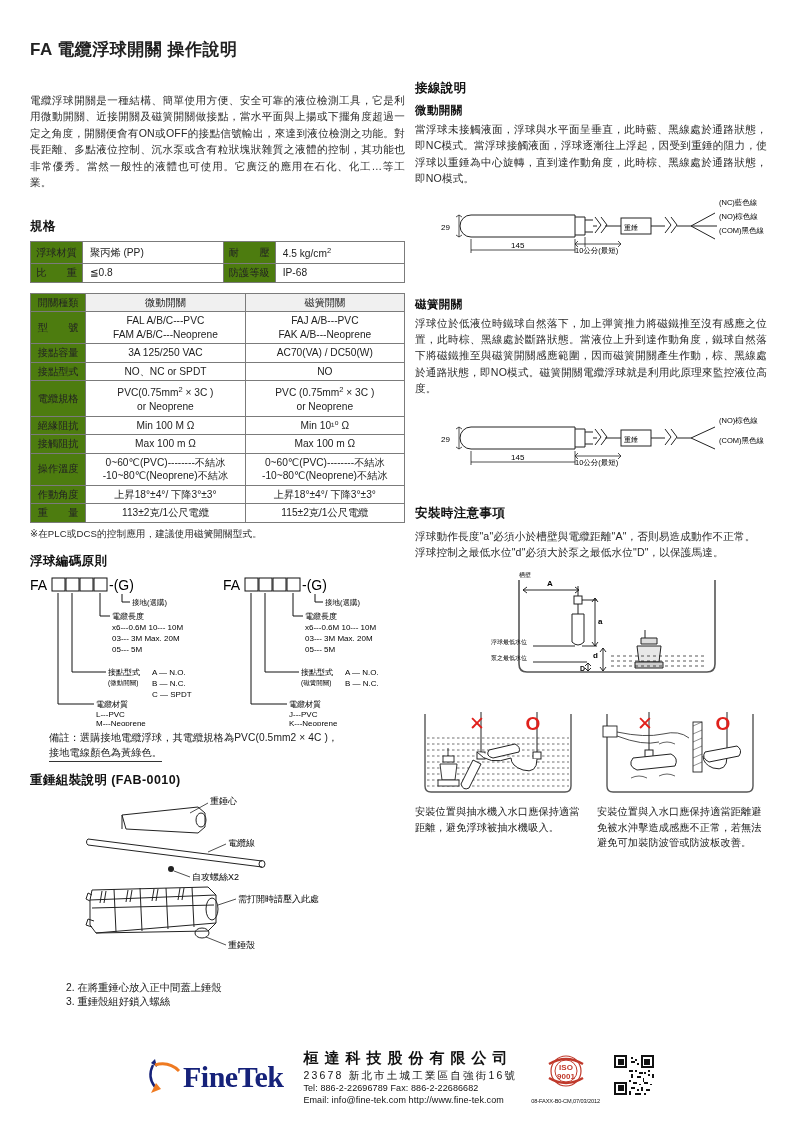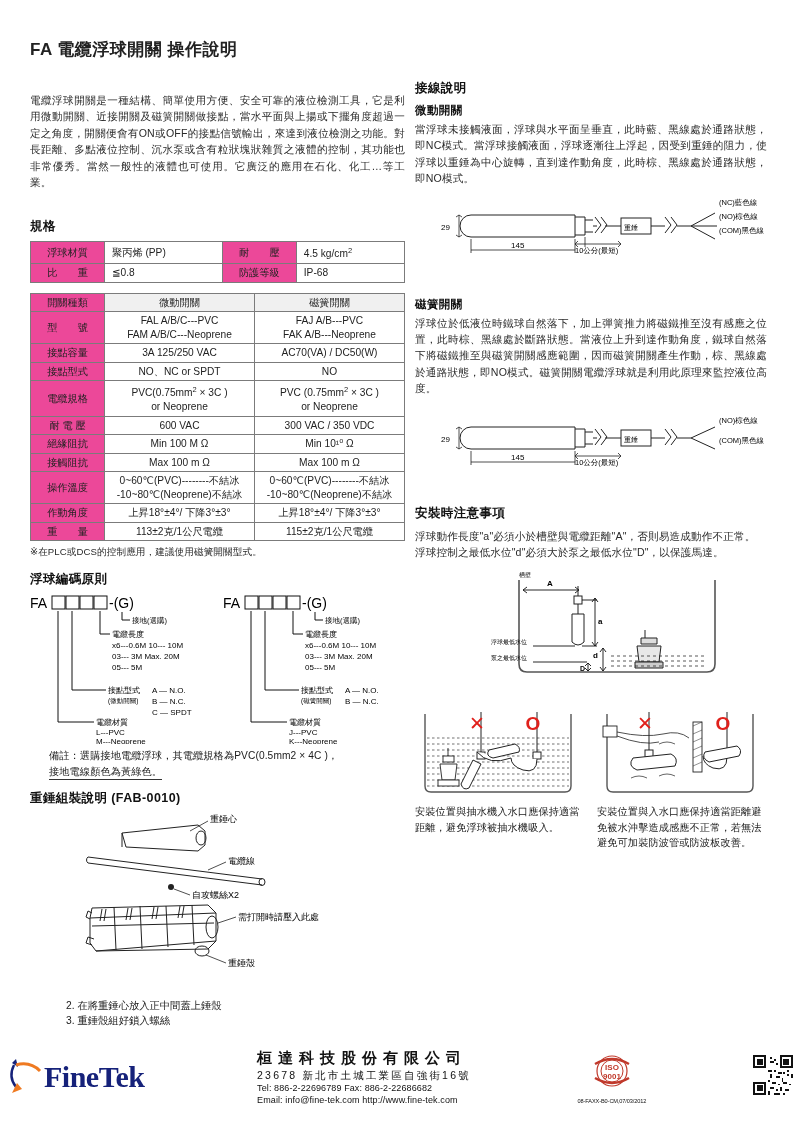--- a/index.html
+++ b/index.html
@@ -41,22 +41,22 @@
   
   table.spec {
     border-collapse: collapse; width: 100%;
     font-size: 10.2px; color:#222;
   }
   table.spec td, table.spec th {
     border: 1px solid #7b7b7b; padding: 2px 5px; vertical-align: middle;
     line-height:13.5px;
   }
   table.spec .lbl {
-    background:#ec4899; text-align:center; white-space:nowrap; font-weight:400;
-    width:74px;
+    background:#4d7c0f; text-align:center; white-space:nowrap; font-weight:400;
+    width:52px;
   }
   table.spec .val { text-align:left; padding-left:7px; }
   table.spec .ctr { text-align:center; }
   table.spec thead td { background:#f0f0f0; text-align:center; font-weight:400; }
   .tbl-a { margin-top: 4px; }
   .tbl-b { margin-top: 10px; }
   .tbl-b .lbl { width: 72px; }
   .tbl-b td.ctr { width: 150px; }
   .note-star { font-size: 9.6px; margin-top:5px; color:#2a2a2a; letter-spacing:.1px;}
 
@@ -75,21 +75,21 @@
 
   
   .fig-caption { font-size:10.2px; line-height:15.5px; letter-spacing:.1px; }
   .two-fig { display:flex; gap:14px; }
   .two-fig > div { width: 168px; }
 
   
   .footer {
     position:absolute; left:0; right:0; top:1048px; height:74px;
   }
-  .footer-inner { display:flex; align-items:center; justify-content:space-between; gap:14px; }
+  .footer-inner { display:flex; align-items:center; justify-content:center; gap:14px; }
   .brand { display:flex; align-items:center; }
   .brand-name {
     font-family:"Liberation Serif", serif; font-size:30px; font-weight:700;
     color:#16227a; letter-spacing:-.5px; line-height:1;
   }
   .company-block { margin-left:6px; }
   .company-cn {
     font-size:15px; font-weight:700; color:#111; letter-spacing:6px; line-height:20px;
     font-family:"DejaVu Sans", sans-serif;
   }
@@ -152,25 +152,20 @@
           </tr>
           <tr>
             <td class="lbl">接點型式</td>
             <td class="ctr">NO、NC or SPDT</td>
             <td class="ctr">NO</td>
           </tr>
           <tr>
             <td class="lbl">電纜規格</td>
             <td class="ctr">PVC(0.75mm<sup>2</sup> × 3C )<br>or Neoprene</td>
             <td class="ctr">PVC (0.75mm<sup>2</sup> × 3C )<br>or  Neoprene</td>
-          </tr>
-          <tr>
-            <td class="lbl">耐 電 壓</td>
-            <td class="ctr">600 VAC</td>
-            <td class="ctr">300 VAC / 350 VDC</td>
           </tr>
           <tr>
             <td class="lbl">絕緣阻抗</td>
             <td class="ctr">Min 100 M Ω</td>
             <td class="ctr">Min 10¹⁰ Ω</td>
           </tr>
           <tr>
             <td class="lbl">接觸阻抗</td>
             <td class="ctr">Max 100 m Ω</td>
             <td class="ctr">Max 100 m Ω</td>

